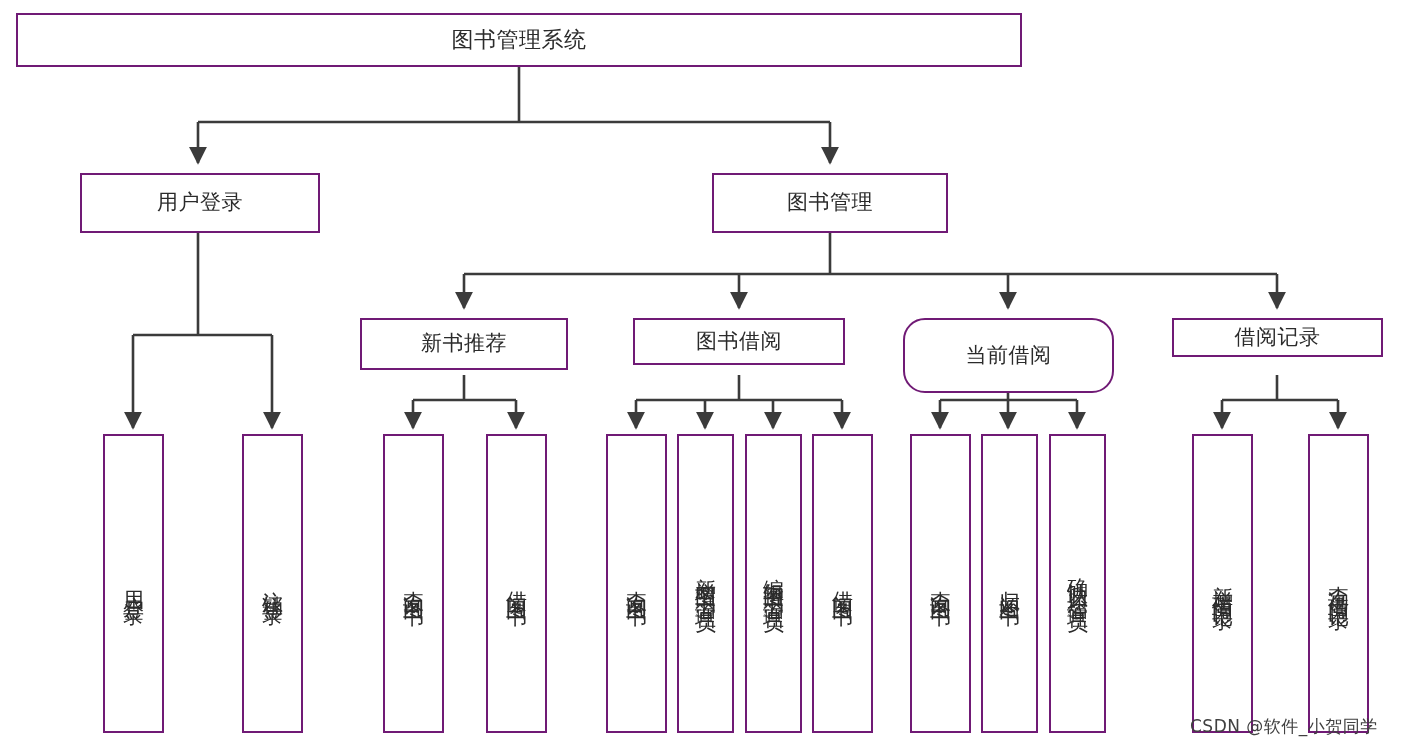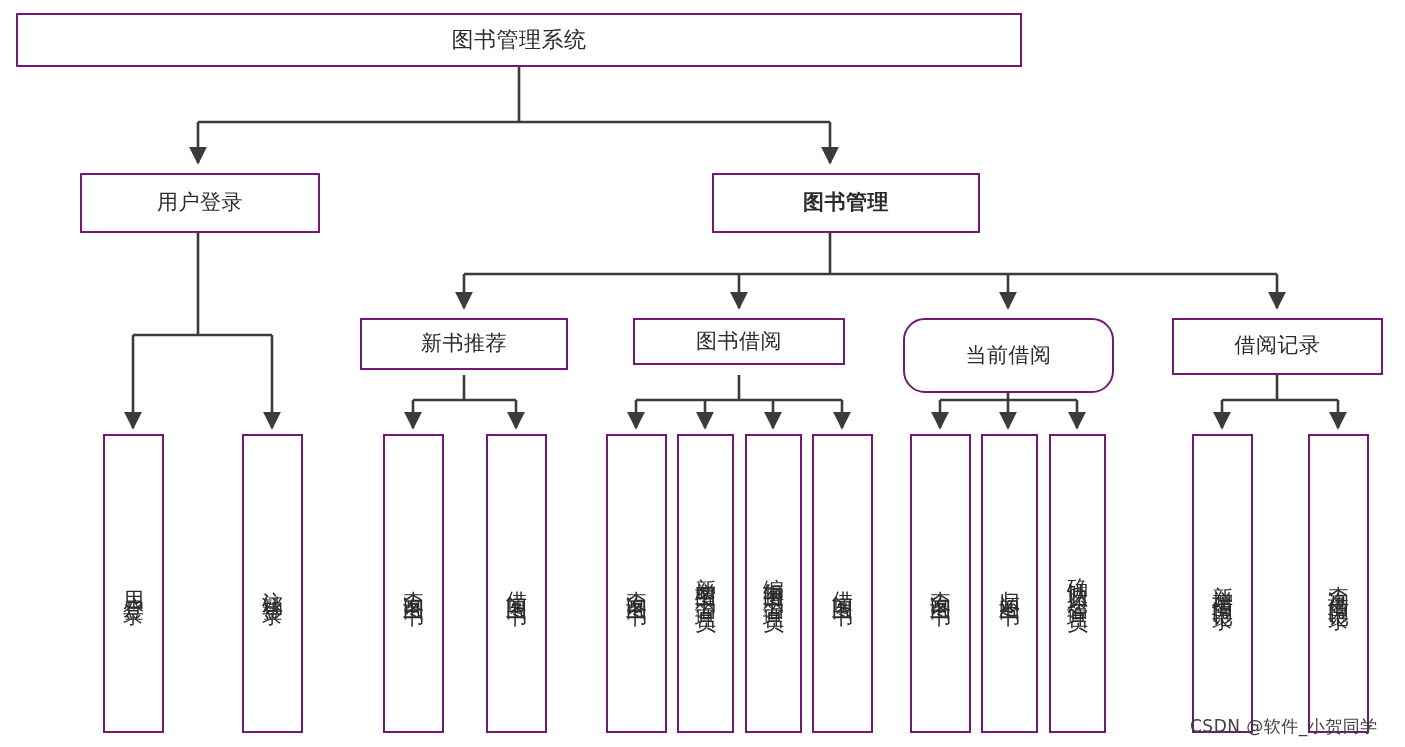--- a/index.html
+++ b/index.html
@@ -125,34 +125,34 @@
     </g>
   </svg>
 
   <div class="node node-h node-root" style="left:16px; top:13px; width:1006px; height:54px;">
     <span>图书管理系统</span>
   </div>
 
   <div class="node node-h" style="left:80px; top:173px; width:240px; height:60px;">
     <span>用户登录</span>
   </div>
-  <div class="node node-h" style="left:712px; top:173px; width:268px; height:60px;font-weight:bold;">
+  <div class="node node-h" style="left:712px; top:173px; width:236px; height:60px;">
     <span>图书管理</span>
   </div>
 
   <div class="node node-h" style="left:360px; top:318px; width:208px; height:52px;justify-content:center;">
     <span>新书推荐</span>
   </div>
   <div class="node node-h" style="left:633px; top:318px; width:212px; height:47px;">
     <span>图书借阅</span>
   </div>
   <div class="node node-h" style="left:903px; top:318px; width:211px; height:75px;border-radius:22px;">
     <span>当前借阅</span>
   </div>
-  <div class="node node-h" style="left:1172px; top:318px; width:211px; height:57px;font-family:Liberation Mono, monospace;">
+  <div class="node node-h" style="left:1172px; top:318px; width:211px; height:39px;">
     <span>借阅记录</span>
   </div>
 
   <div class="node node-v" style="left:103px; top:434px; width:61px; height:299px;">
     <span class="vtext">用户登录</span>
   </div>
   <div class="node node-v" style="left:242px; top:434px; width:61px; height:299px;">
     <span class="vtext">注销登录</span>
   </div>
 

